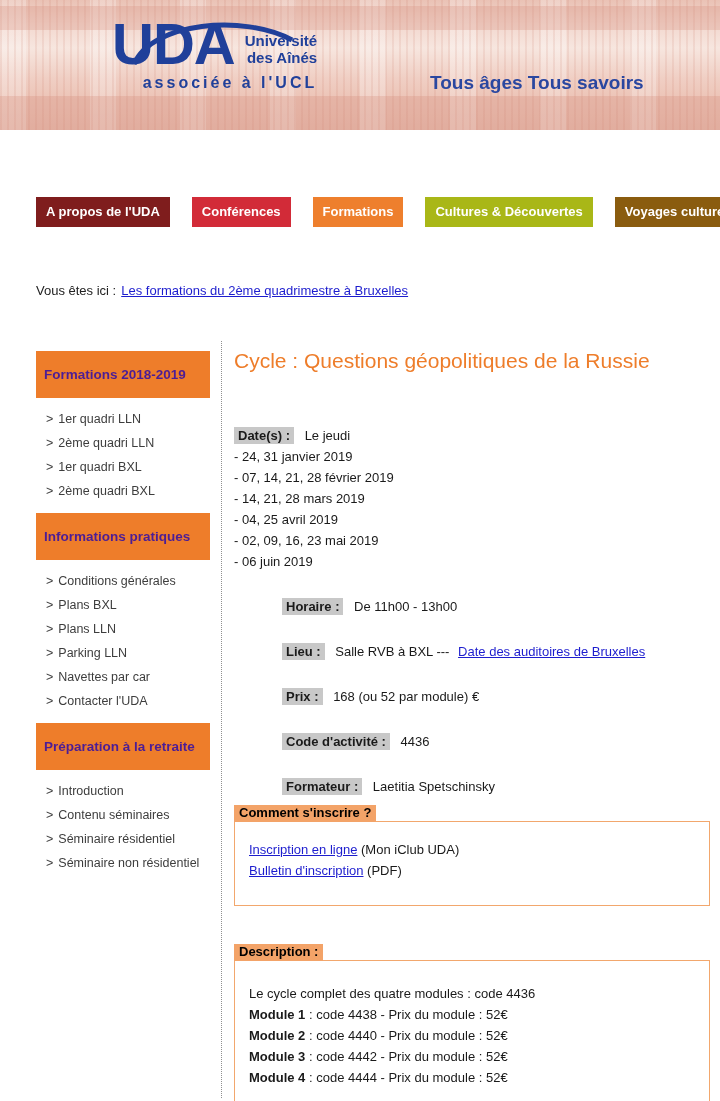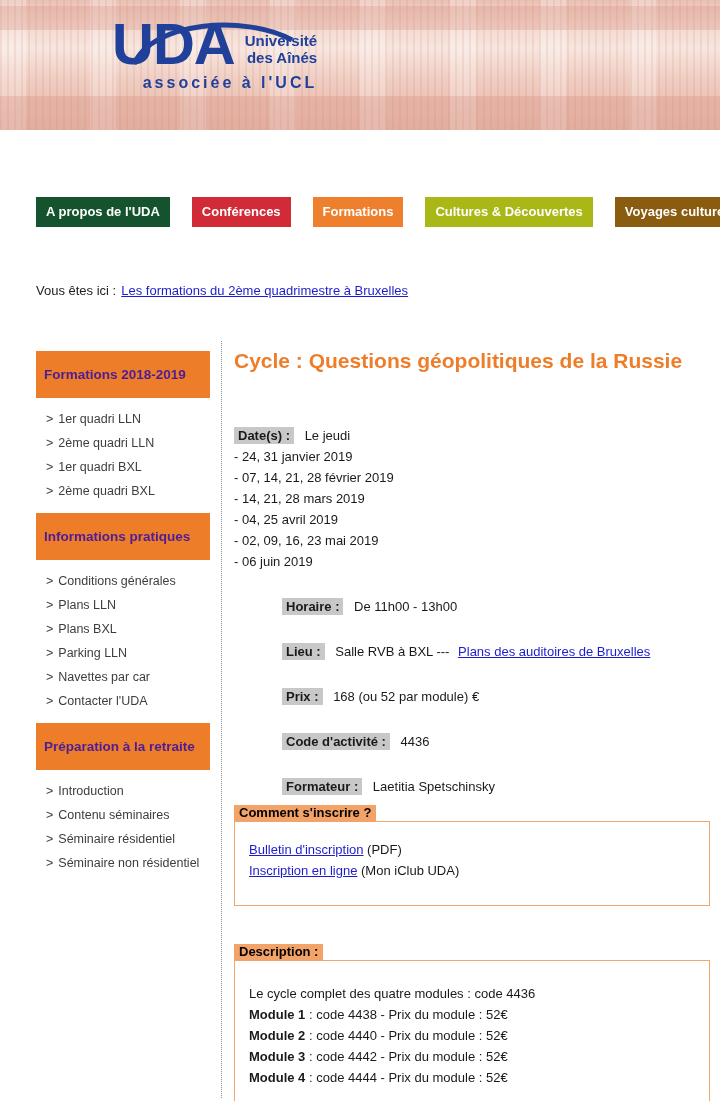--- a/index.html
+++ b/index.html
@@ -27,21 +27,21 @@
   .logo-uni { font-size:15px; font-weight:bold; line-height:1.15; margin:0 0 5px 10px; }
   .logo-assoc { font-size:16px; font-weight:bold; letter-spacing:3px; margin-top:3px; }
   .tagline { position:absolute; left:430px; top:72px; font-size:19px; font-weight:bold; color:#2a47a0; }
 
   
   .nav { margin-top:67px; padding-left:36px; white-space:nowrap; width:720px; overflow:hidden; display:flex; }
   .nav-btn {
     flex:0 0 auto; margin-right:22px; padding:8px 10px; font-size:13px; font-weight:bold;
     color:#ffffff; cursor:pointer; line-height:14px;
   }
-  .nav-blue   { background:#14532d; }
+  .nav-blue   { background:#7f1d1d; }
   .nav-red    { background:#d22b38; }
   .nav-orange { background:#ee7f2d; }
   .nav-olive  { background:#a9b717; }
   .nav-brown  { background:#8a5c0f; }
 
   
   .breadcrumb { margin:56px 0 0 36px; font-size:13px; color:#222; }
   .breadcrumb a { color:#1d1dce; text-decoration:underline; margin-left:5px; cursor:pointer; }
 
   
@@ -56,21 +56,21 @@
   }
   .side-head.first { margin-top:10px; }
   .side-links { margin-bottom:9px; }
   .side-link {
     display:block; font-size:12.5px; color:#3d3d3d; text-decoration:none;
     padding:5px 0 5px 10px; line-height:14px; cursor:pointer;
   }
   .side-link .bullet { margin-right:5px; }
 
   
-  h1.page-title { color:#ee7d2a; font-size:21px; font-weight:bold; margin:8px 0 52px 0; line-height:24px; }
+  h1.page-title { color:#ee7d2a; font-size:21px; font-weight:normal; margin:8px 0 52px 0; line-height:24px; }
   .row { font-size:13px; line-height:21px; margin-bottom:24px;padding-left:48px; }
   .lbl { background:#c8c8c8; font-weight:bold; padding:1px 4px; }
   .val { margin-left:7px; }
   .dates-block { margin-bottom:24px; }
   .dates-block .line { font-size:13px; line-height:21px; }
   a.clink { color:#1d1dce; text-decoration:underline; cursor:pointer; }
   .lieu-link { margin-left:5px; }
 
   .xbox {
     position:relative; border:1px solid #f2a76d; margin-top:16px;
@@ -98,20 +98,21 @@
     </div>
     <div class="logo-row">
       <div class="logo-uda">UDA</div>
       <div class="logo-uni">
         <div>Université</div>
         <div>des Aînés</div>
       </div>
     </div>
     <div class="logo-assoc">associée à l'UCL</div>
   </div>
+  <div class="tagline">Tous âges Tous savoirs</div>
 </div>
 
 <div class="nav">
   <div class="nav-btn nav-blue">A propos de l'UDA</div>
   <div class="nav-btn nav-red">Conférences</div>
   <div class="nav-btn nav-orange">Formations</div>
   <div class="nav-btn nav-olive">Cultures &amp; Découvertes</div>
   <div class="nav-btn nav-brown">Voyages culturels</div>
 
 </div>
@@ -128,22 +129,22 @@
     <div class="side-links">
       <a class="side-link"><span class="bullet">&gt;</span><span>1er quadri LLN</span></a>
       <a class="side-link"><span class="bullet">&gt;</span><span>2ème quadri LLN</span></a>
       <a class="side-link"><span class="bullet">&gt;</span><span>1er quadri BXL</span></a>
       <a class="side-link"><span class="bullet">&gt;</span><span>2ème quadri BXL</span></a>
     </div>
 
     <div class="side-head">Informations pratiques</div>
     <div class="side-links">
       <a class="side-link"><span class="bullet">&gt;</span><span>Conditions générales</span></a>
+      <a class="side-link"><span class="bullet">&gt;</span><span>Plans BXL</span></a>
       <a class="side-link"><span class="bullet">&gt;</span><span>Plans LLN</span></a>
-      <a class="side-link"><span class="bullet">&gt;</span><span>Plans BXL</span></a>
       <a class="side-link"><span class="bullet">&gt;</span><span>Parking LLN</span></a>
       <a class="side-link"><span class="bullet">&gt;</span><span>Navettes par car</span></a>
       <a class="side-link"><span class="bullet">&gt;</span><span>Contacter l'UDA</span></a>
     </div>
 
     <div class="side-head">Préparation à la retraite</div>
     <div class="side-links">
       <a class="side-link"><span class="bullet">&gt;</span><span>Introduction</span></a>
       <a class="side-link"><span class="bullet">&gt;</span><span>Contenu séminaires</span></a>
       <a class="side-link"><span class="bullet">&gt;</span><span>Séminaire résidentiel</span></a>
@@ -168,45 +169,45 @@
     </div>
 
     <div class="row">
       <span class="lbl">Horaire :</span>
       <span class="val">De 11h00 - 13h00</span>
     </div>
 
     <div class="row">
       <span class="lbl">Lieu :</span>
       <span class="val">Salle RVB à BXL ---</span>
-      <a class="clink lieu-link">Plans des auditoires de Bruxelles</a>
+      <a class="clink lieu-link">Date des auditoires de Bruxelles</a>
     </div>
 
     <div class="row">
       <span class="lbl">Prix :</span>
       <span class="val">168 (ou 52 par module) €</span>
     </div>
 
     <div class="row">
       <span class="lbl">Code d'activité :</span>
       <span class="val">4436</span>
     </div>
 
     <div class="row">
       <span class="lbl">Formateur :</span>
       <span class="val">Laetitia Spetschinsky</span>
     </div>
 
     <div class="xbox">
       <div class="xbox-head">Comment s'inscrire ?</div>
       <div class="bline">
+        <a class="clink">Inscription en ligne</a><span> (Mon iClub UDA)</span>
+      </div>
+      <div class="bline">
         <a class="clink">Bulletin d'inscription</a><span> (PDF)</span>
-      </div>
-      <div class="bline">
-        <a class="clink">Inscription en ligne</a><span> (Mon iClub UDA)</span>
       </div>
     </div>
 
     <div class="xbox desc">
       <div class="xbox-head">Description :</div>
       <div class="bline">Le cycle complet des quatre modules : code 4436</div>
       <div class="bline"><b>Module 1</b><span> : code 4438 - Prix du module : 52€</span></div>
       <div class="bline"><b>Module 2</b><span> : code 4440 - Prix du module : 52€</span></div>
       <div class="bline"><b>Module 3</b><span> : code 4442 - Prix du module : 52€</span></div>
       <div class="bline"><b>Module 4</b><span> : code 4444 - Prix du module : 52€</span></div>

